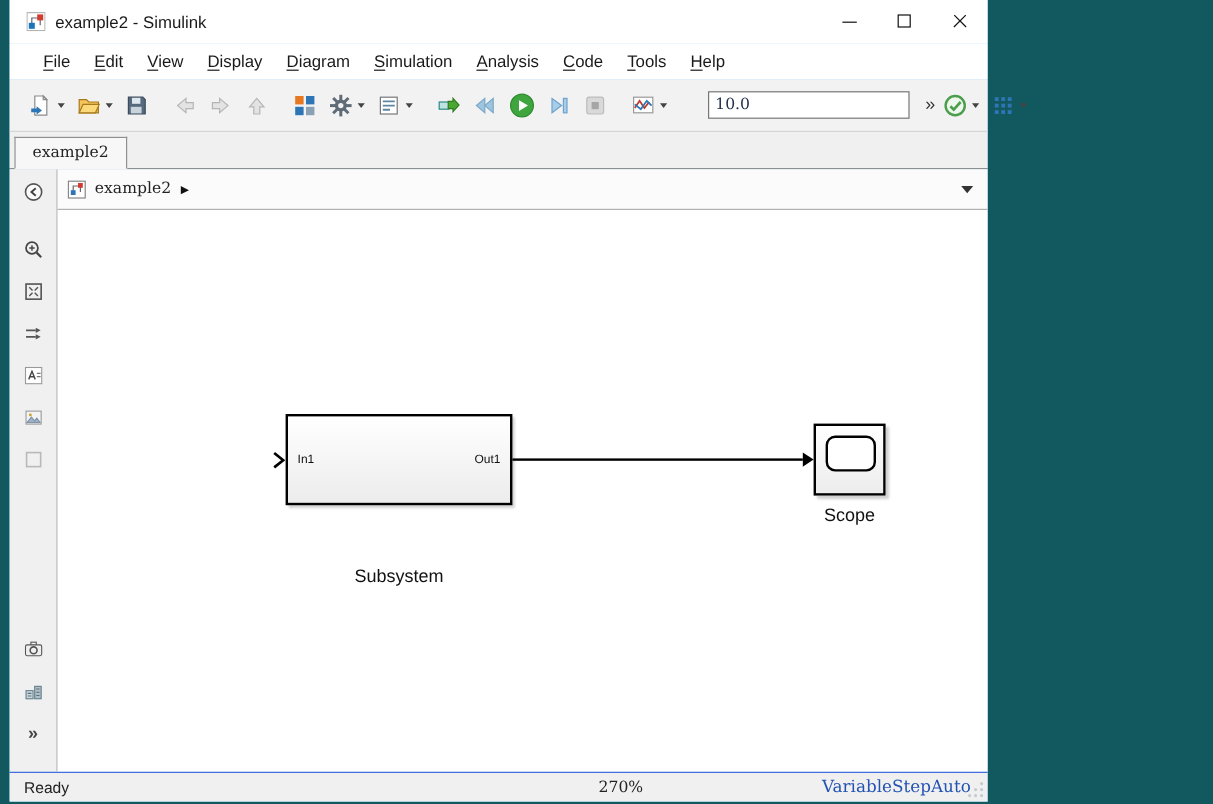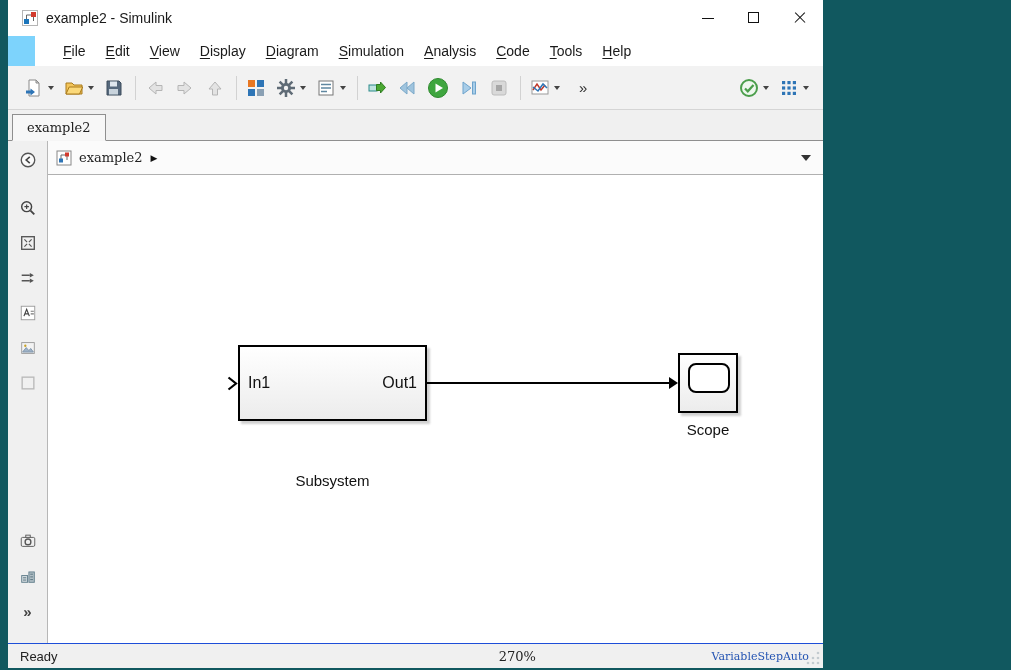--- a/index.html
+++ b/index.html
@@ -14,21 +14,21 @@
   .titlebar .app-icon { margin-left: 14px; flex: 0 0 auto; }
   .title-text { margin-left: 8px; font-size: 14px; color: #1a1a1a; }
   .win-controls { margin-left: auto; display: flex; height: 100%; }
   .win-btn { width: 46px; height: 100%; border: none; background: transparent; position: relative; cursor: default; }
   .glyph-min { position: absolute; left: 17px; top: 18px; width: 12px; height: 1px; background: #111; }
   .glyph-max { position: absolute; left: 17px; top: 12px; width: 11px; height: 11px; border: 1px solid #111; }
   .glyph-x1, .glyph-x2 { position: absolute; left: 16px; top: 17px; width: 14px; height: 1.4px; background: #111; }
   .glyph-x1 { transform: rotate(45deg); }
   .glyph-x2 { transform: rotate(-45deg); }
   
-  .menubar { height: 30px; background: #fff; display: flex; align-items: center; padding-left: 18px; flex: 0 0 auto; margin-left: 27px; }
+  .menubar { height: 30px; background: #fff; display: flex; align-items: center; padding-left: 18px; flex: 0 0 auto; }
   .menu-item { font-size: 14px; color: #1a1a1a; padding: 0 10px; line-height: 30px; cursor: default; }
   .menu-item u { text-underline-offset: 2px; }
   
   .toolbar { height: 44px; background: #f2f2f2; border-bottom: 1px solid #d5d5d5;
              display: flex; align-items: center; padding: 0 8px 0 12px; flex: 0 0 auto; }
   .tbtn { height: 30px; border: none; background: transparent; display: flex; align-items: center;
           padding: 0 4px; margin-right: 2px; cursor: default; }
   .caret { width: 0; height: 0; border-left: 3.5px solid transparent; border-right: 3.5px solid transparent;
            border-top: 4px solid #444; margin-left: 4px; }
   .tsep { width: 1px; height: 24px; background: #d2d2d2; margin: 0 5px; }
@@ -55,41 +55,41 @@
                 display: flex; align-items: center; padding: 0 12px 0 8px; }
   .crumb { font-family: "DejaVu Serif", serif; font-size: 13px; color: #222; margin-left: 7px; }
   .crumb-sep { font-size: 9px; color: #111; margin-left: 8px; }
   .bc-caret { margin-left: auto; width: 0; height: 0; border-left: 5px solid transparent;
               border-right: 5px solid transparent; border-top: 6px solid #333; }
   
   .canvas { position: relative; flex: 1 1 auto; background: #fff; overflow: hidden; }
   .blk { position: absolute; background: linear-gradient(180deg,#ffffff 0%,#ececec 100%);
          border: 2px solid #000; box-shadow: 2.5px 2.5px 2px rgba(120,120,120,0.35); }
   .blk-subsystem { left: 190px; top: 170px; width: 189px; height: 76px; }
-  .port-label { position: absolute; top: 50%; transform: translateY(-50%); font-size: 16px; color: #111; }
+  .port-label { position: absolute; top: 50%; transform: translateY(-50%); font-size: 10px; color: #111; }
   .port-in { left: 8px; }
   .port-out { right: 8px; }
   .inport-chevron { position: absolute; left: 179px; top: 201px; }
   .blk-label { position: absolute; text-align: center; font-size: 15px; color: #111; }
   .lbl-subsystem { left: 190px; top: 256px; width: 189px; margin-top: 41px; }
   .blk-scope { left: 630px; top: 178px; width: 60px; height: 60px; }
   .scope-screen { position: absolute; left: 8px; top: 8px; width: 42px; height: 30px;
                   border: 2.5px solid #000; border-radius: 8px; background: #fff; }
   .lbl-scope { left: 600px; top: 246px; width: 120px; }
   .wire { position: absolute; left: 379px; top: 207px; width: 242px; height: 2px; background: #000; }
   .wire-arrow { position: absolute; left: 621px; top: 202px; width: 0; height: 0;
                 border-left: 9px solid #000; border-top: 6px solid transparent; border-bottom: 6px solid transparent; }
   
   .statusbar { height: 25px; background: #f0f0f0; border-top: 1px solid #1d4ed8;
                display: flex; align-items: center; position: relative; flex: 0 0 auto; }
   .status-left { font-size: 13px; color: #222; margin-left: 12px; }
   .status-zoom { position: absolute; left: 62.5%; transform: translateX(-50%);
                  font-family: "DejaVu Serif", serif; font-size: 13px; color: #222; }
   .status-solver { margin-left: auto; margin-right: 14px; font-family: "DejaVu Serif", serif;
-                   font-size: 11px; color: #2353b2; cursor: default; }
+                   font-size: 14px; color: #2353b2; cursor: default; }
   .grip { position: absolute; right: 2px; bottom: 2px; }
 </style>
 </head>
 <body>
 
 <div class="window">
 
   <div class="titlebar">
     <svg class="app-icon" width="16" height="16" viewBox="0 0 16 16">
       <rect x="0.5" y="0.5" width="15" height="15" fill="#ffffff" stroke="#b5b5b5"></rect>
@@ -226,20 +226,21 @@
     </button>
     <span class="tsep"></span>
     <button class="tbtn">
       <svg width="20" height="20" viewBox="0 0 20 20">
         <rect x="2" y="3" width="16" height="13" fill="#fff" stroke="#9a9a9a"></rect>
         <polyline points="3,12 7,6 11,12 15,7" stroke="#c0392b" stroke-width="1.5" fill="none"></polyline>
         <polyline points="3,9 8,13 13,6 17,10" stroke="#2e75b6" stroke-width="1.5" fill="none"></polyline>
       </svg>
       <span class="caret"></span>
     </button>
+    <input class="stop-time-input" value="10.0" style="">
     <span class="overflow">»</span>
     <div class="tb-right">
       <button class="tbtn">
         <svg width="20" height="20" viewBox="0 0 20 20">
           <circle cx="10" cy="10" r="8" fill="#eef7ee" stroke="#4b9e4b" stroke-width="2"></circle>
           <path d="M6 10.5 l2.8 2.8 L14.5 7" stroke="#4b9e4b" stroke-width="2.2" fill="none"></path>
         </svg>
         <span class="caret"></span>
       </button>
       <button class="tbtn">

